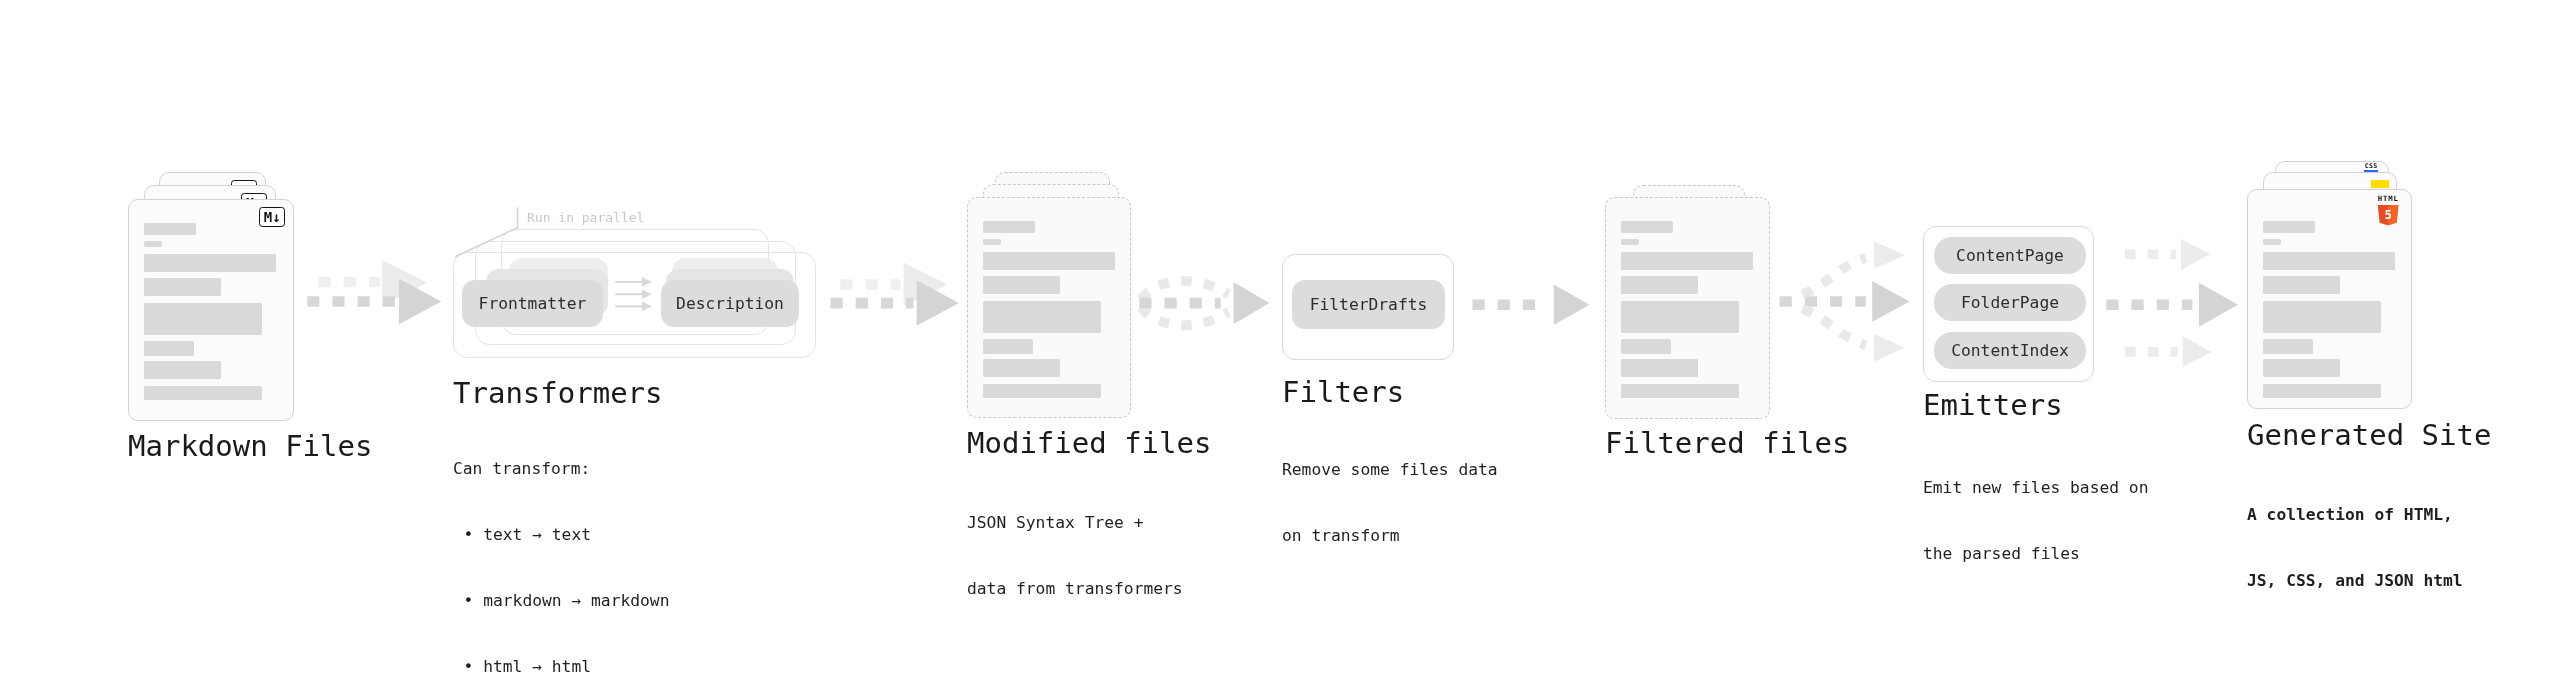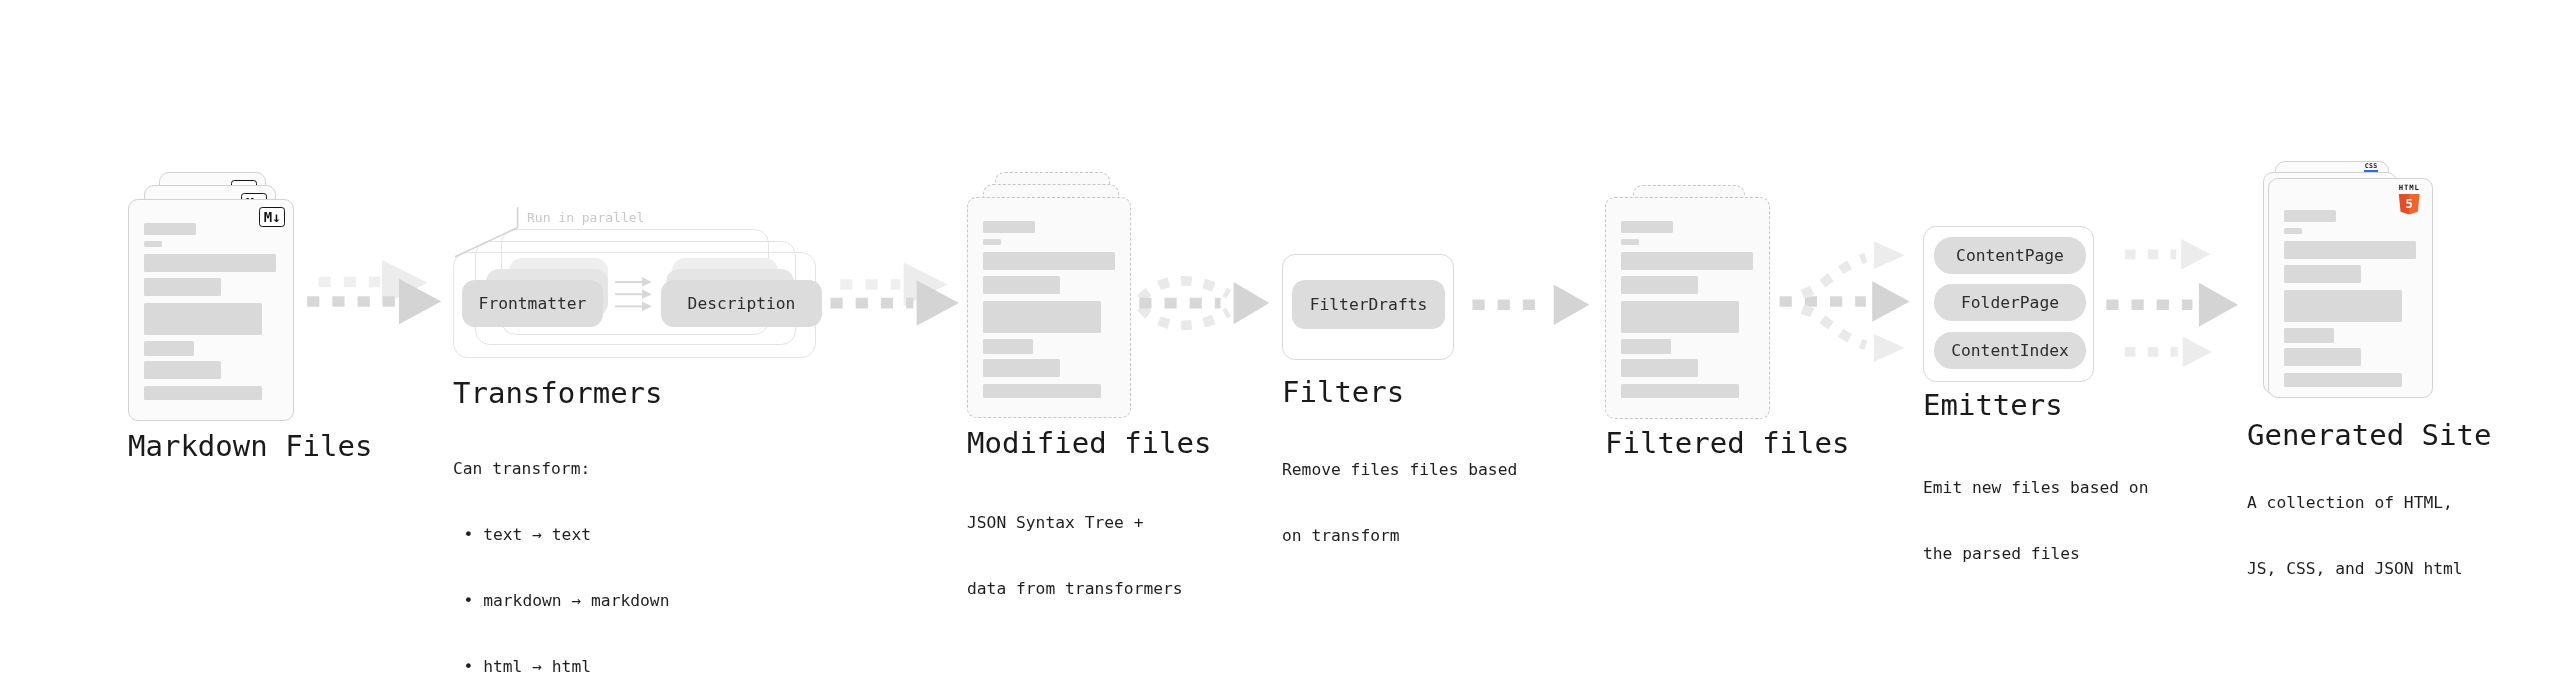--- a/index.html
+++ b/index.html
@@ -105,21 +105,21 @@
   <div class="group">
     <div class="frame" style="left:501px;top:229px;width:268px;height:106px;"></div>
     <div class="frame" style="left:475px;top:241px;width:321px;height:104px;"></div>
     <div class="frame" style="left:453px;top:252px;width:363px;height:106px;"></div>
 
     <div class="pill g2" style="left:509px;top:258px;width:99px;height:47px;"></div>
     <div class="pill g2" style="left:672px;top:258px;width:106px;height:47px;"></div>
     <div class="pill g1" style="left:486px;top:269px;width:122px;height:47px;"></div>
     <div class="pill g1" style="left:666px;top:269px;width:128px;height:47px;"></div>
     <div class="pill" style="left:462px;top:280px;width:141px;height:47px;">Frontmatter</div>
-    <div class="pill" style="left:661px;top:280px;width:161px;height:47px;">Description</div>
+    <div class="pill" style="left:661px;top:280px;width:138px;height:47px;">Description</div>
 
     <div class="note" style="left:527px;top:210px;">Run in parallel</div>
 
     <div class="stage-title" style="left:453px;top:379px;">Transformers</div>
     <div class="stage-desc" style="left:453px;top:414px;">
       <div>Can transform:</div>
       <div class="indent">• text → text</div>
       <div class="indent">• markdown → markdown</div>
       <div class="indent">• html → html</div>
     </div>
@@ -147,21 +147,21 @@
       <div>data from transformers</div>
     </div>
   </div>
 
   
   <div class="group">
     <div class="frame solid" style="left:1282px;top:254px;width:172px;height:106px;"></div>
     <div class="pill" style="left:1292px;top:280px;width:153px;height:49px;">FilterDrafts</div>
     <div class="stage-title" style="left:1282px;top:378px;">Filters</div>
     <div class="stage-desc" style="left:1282px;top:415px;">
-      <div>Remove files files based</div>
+      <div>Remove some files data</div>
       <div>on transform</div>
     </div>
   </div>
 
   
   <div class="group">
     <div class="card dashed" style="left:1633px;top:185px;width:112px;height:222px;"></div>
     <div class="card dashed" style="left:1605px;top:197px;width:165px;height:222px;">
       <div class="bars">
         <i class="b1"></i>
@@ -194,40 +194,40 @@
   <div class="group">
     <div class="card" style="left:2275px;top:161px;width:114px;height:222px;">
       <div class="css-badge">
         <div class="css-word">CSS</div>
         <div class="css-bar" style="background:#2c6bed;"></div>
       </div>
     </div>
     <div class="card" style="left:2263px;top:172px;width:134px;height:222px;">
       <div class="js-badge" style="background:#ffdd00;"></div>
     </div>
-    <div class="card" style="left:2247px;top:178px;width:165px;height:220px;margin-left:21px;">
+    <div class="card" style="left:2247px;top:189px;width:165px;height:220px;">
       <div class="html5-logo">
         <div class="html5-word">HTML</div>
         <div class="html5-shield" style="background:linear-gradient(90deg,#e44d26 50%,#f16529 50%);">
           <span>5</span>
         </div>
       </div>
       <div class="bars" style="top:31px;">
         <i class="b1"></i>
           <i class="b2"></i>
           <i class="b3"></i>
           <i class="b4"></i>
           <i class="b5"></i>
           <i class="b6"></i>
           <i class="b7"></i>
           <i class="b8"></i>
       </div>
     </div>
     <div class="stage-title" style="left:2247px;top:421px;">Generated Site</div>
-    <div class="stage-desc" style="left:2247px;top:448px;">
+    <div class="stage-desc" style="left:2247px;top:460px;font-weight:bold;">
       <div>A collection of HTML,</div>
       <div>JS, CSS, and JSON html</div>
     </div>
   </div>
 
   
   <svg class="overlay" width="2576" height="681" viewBox="0 0 3170 838">
     <g>
       <line class="dashGhost" x1="392" y1="347" x2="468" y2="347"></line>
       <polygon class="headGhost" points="470,320 526,348 470,376"></polygon>

